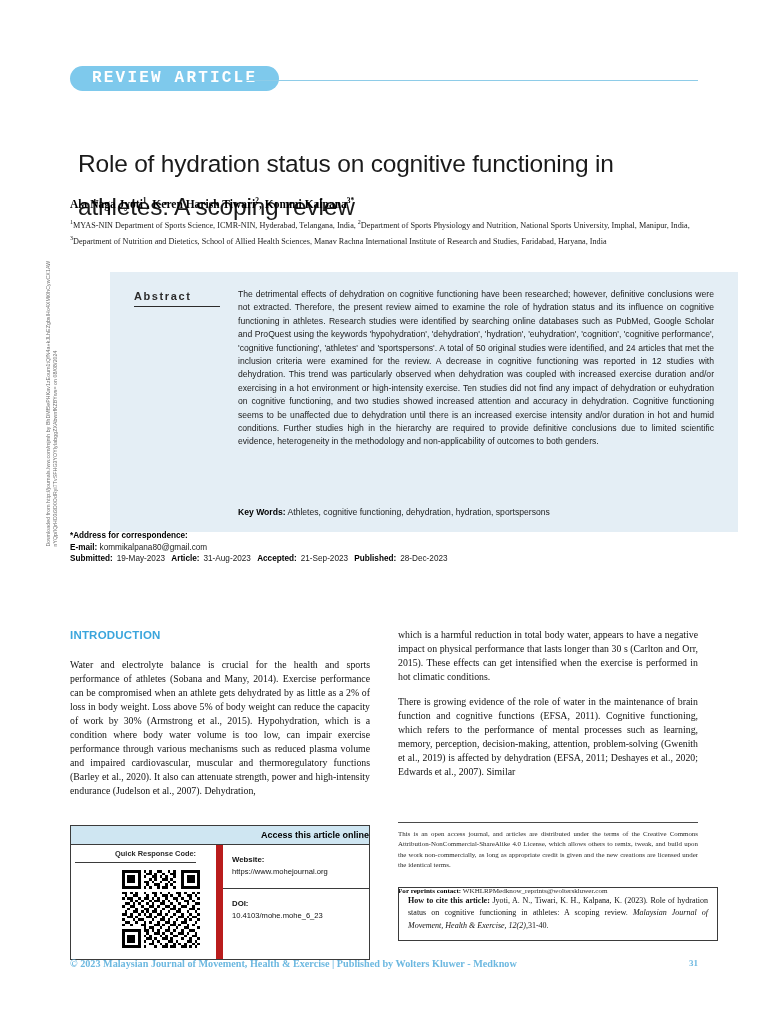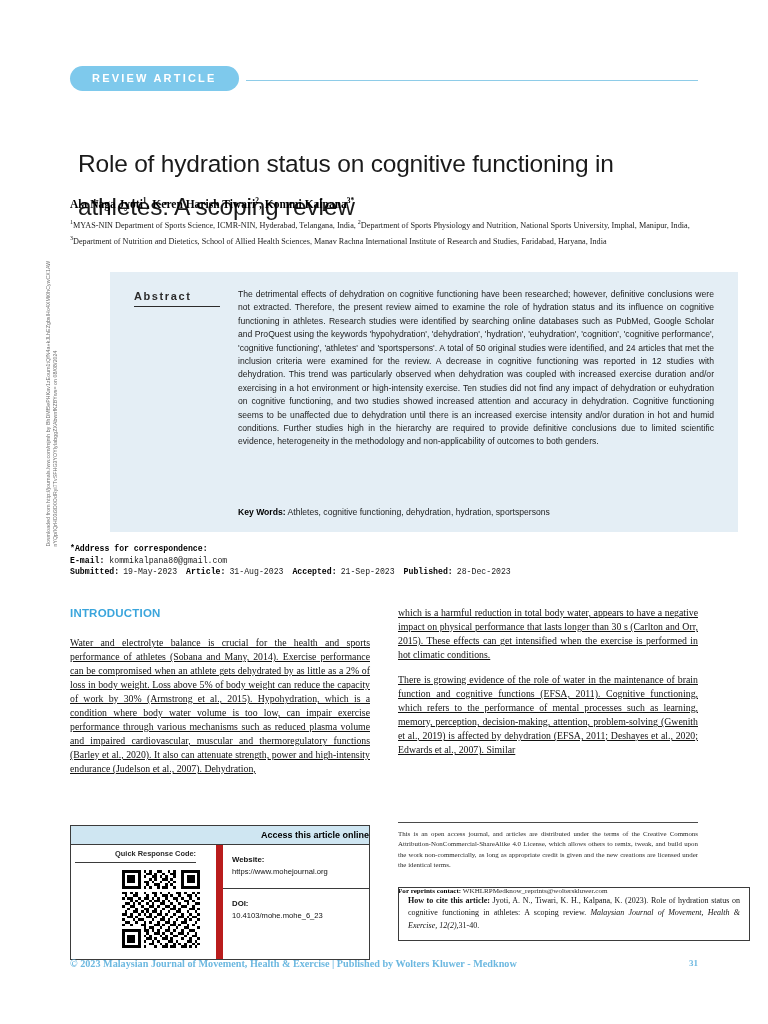--- a/index.html
+++ b/index.html
@@ -45,22 +45,22 @@
     height: 30px;
   }
   .badge {
     position: absolute;
     left: 0;
     top: 0;
     background: #7ec9ec;
     color: #ffffff;
     border-radius: 14px;
     padding: 5px 22px 6px 22px;
-    font-family: Liberation Sans, sans-serif;
-    font-size: 11px;
+    font-family: Liberation Mono, monospace;
+    font-size: 16px;
     font-weight: bold;
     letter-spacing: 2.2px;
     text-transform: uppercase;
     display: inline-block;
     line-height: 14px;
   }
   .badge-rule {
     position: absolute;
     left: 176px;
     right: 0;
@@ -151,44 +151,44 @@
     font-size: 8.6px;
     line-height: 12px;
     color: #1b1b1b;
   }
   .keywords b { color: #000; }
 
   
   .corr {
     position: absolute;
     left: 70px;
-    top: 543px;
+    top: 530px;
     width: 500px;
-    font-family: Liberation Mono, monospace;
+    font-family: Liberation Sans, sans-serif;
     font-size: 8.2px;
     line-height: 11.6px;
     color: #1b1b1b;
   }
   .corr .b { font-weight: bold; color: #000; }
   .corr .dates span { margin-right: 4px; }
 
   
   .col {
     position: absolute;
-    top: 606px;
+    top: 628px;
     width: 300px;
     font-family: "Liberation Serif", serif;
     font-size: 9.8px;
     line-height: 14px;
     text-align: justify;
     color: #111;
   }
   .col.left { left: 70px; }
   .col.right { left: 398px; }
-  .col p { margin: 0 0 11px 0; text-decoration: underline; }
+  .col p { margin: 0 0 11px 0; }
   .section-head {
     font-family: "Liberation Sans", sans-serif;
     font-size: 11.5px;
     font-weight: bold;
     color: #3aa5dc;
     letter-spacing: 0.2px;
     margin: 0 0 16px 0;
   }
 
   
@@ -258,21 +258,21 @@
     width: 300px;
     font-family: "Liberation Serif", serif;
     font-size: 7.1px;
     color: #2a2a2a;
   }
   .reprints b { color: #000; }
   .cite-box {
     position: absolute;
     left: 398px;
     top: 887px;
-    width: 352px;
+    width: 320px;
     box-sizing: border-box;
     border: 1px solid #3b3b3b;
     padding: 7px 9px 8px 9px;
     font-family: "Liberation Serif", serif;
     font-size: 8px;
     line-height: 12.3px;
     text-align: justify;
     color: #111;
   }
   .cite-box b { font-weight: bold; }

